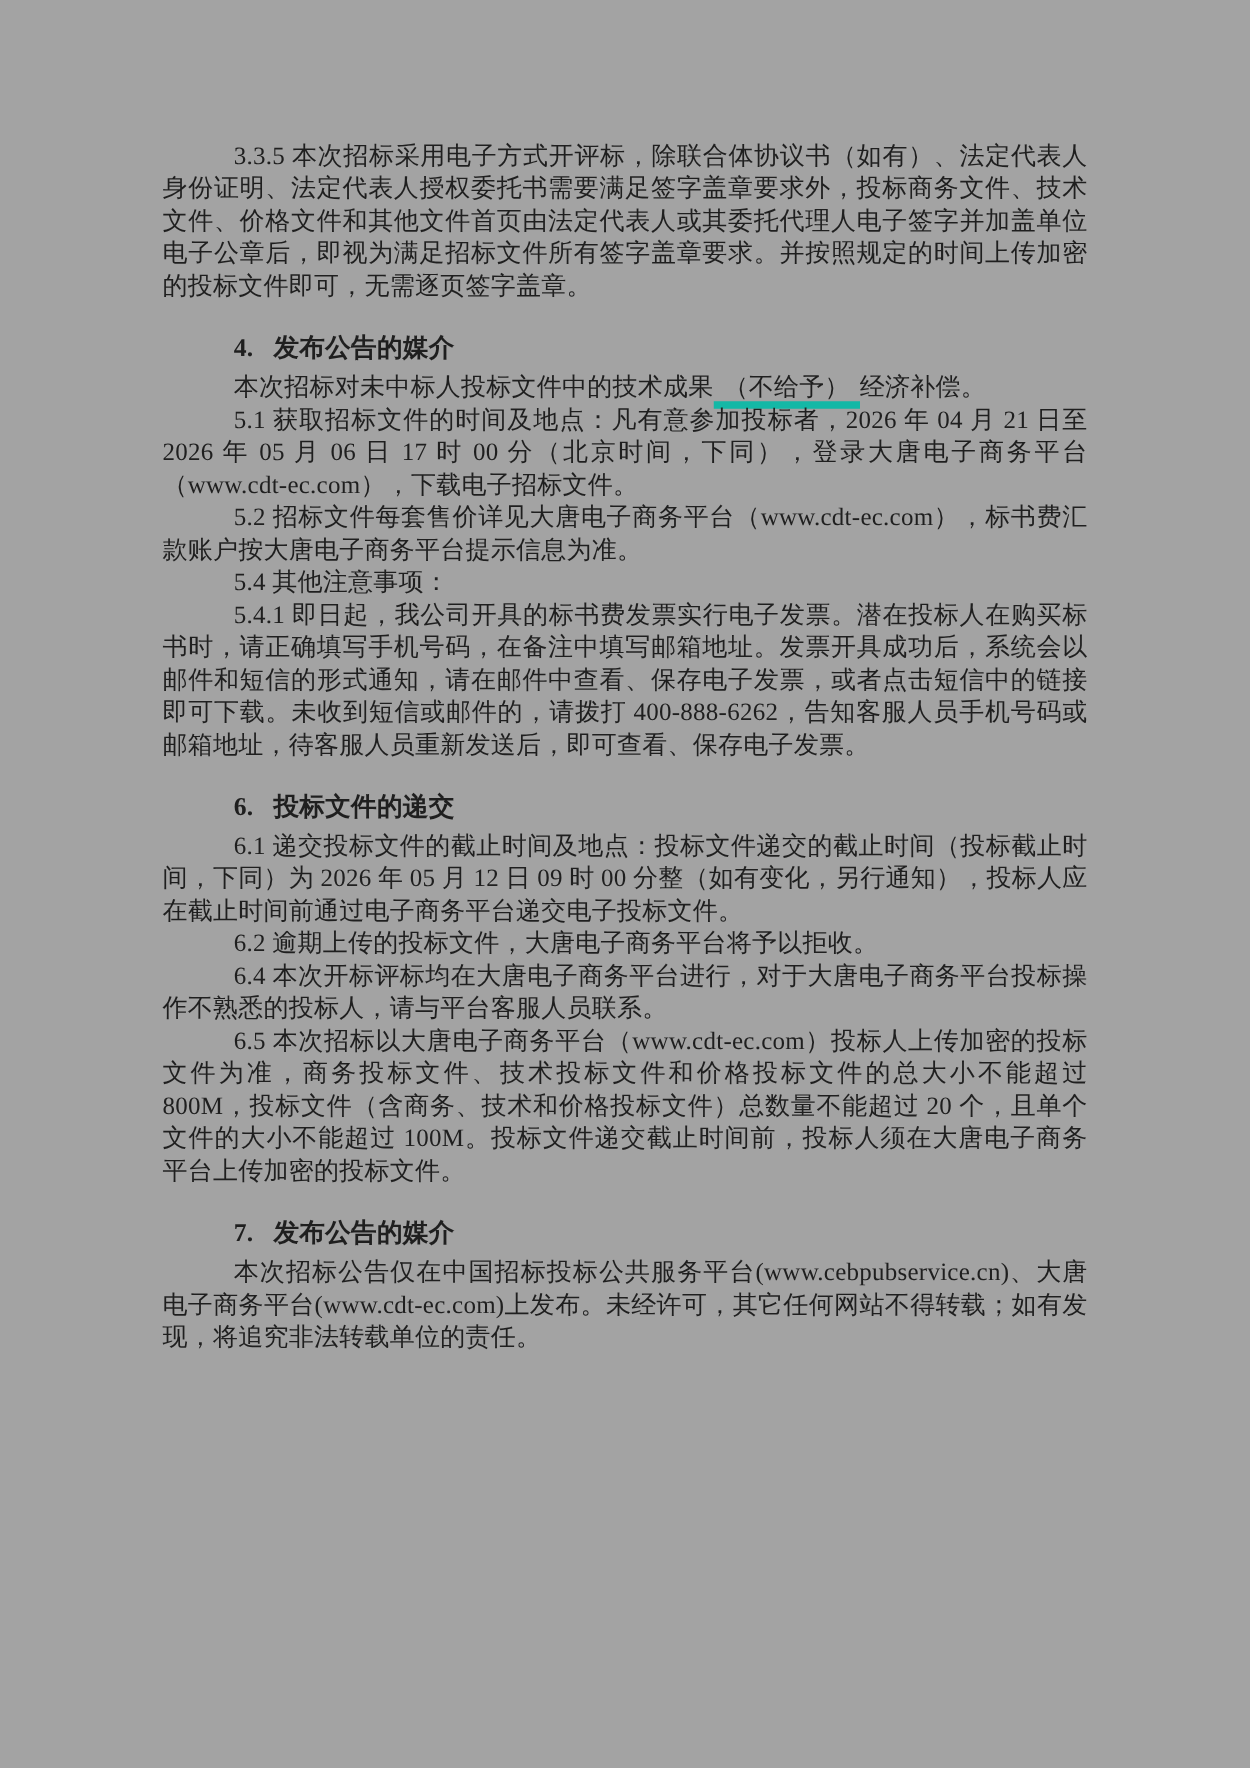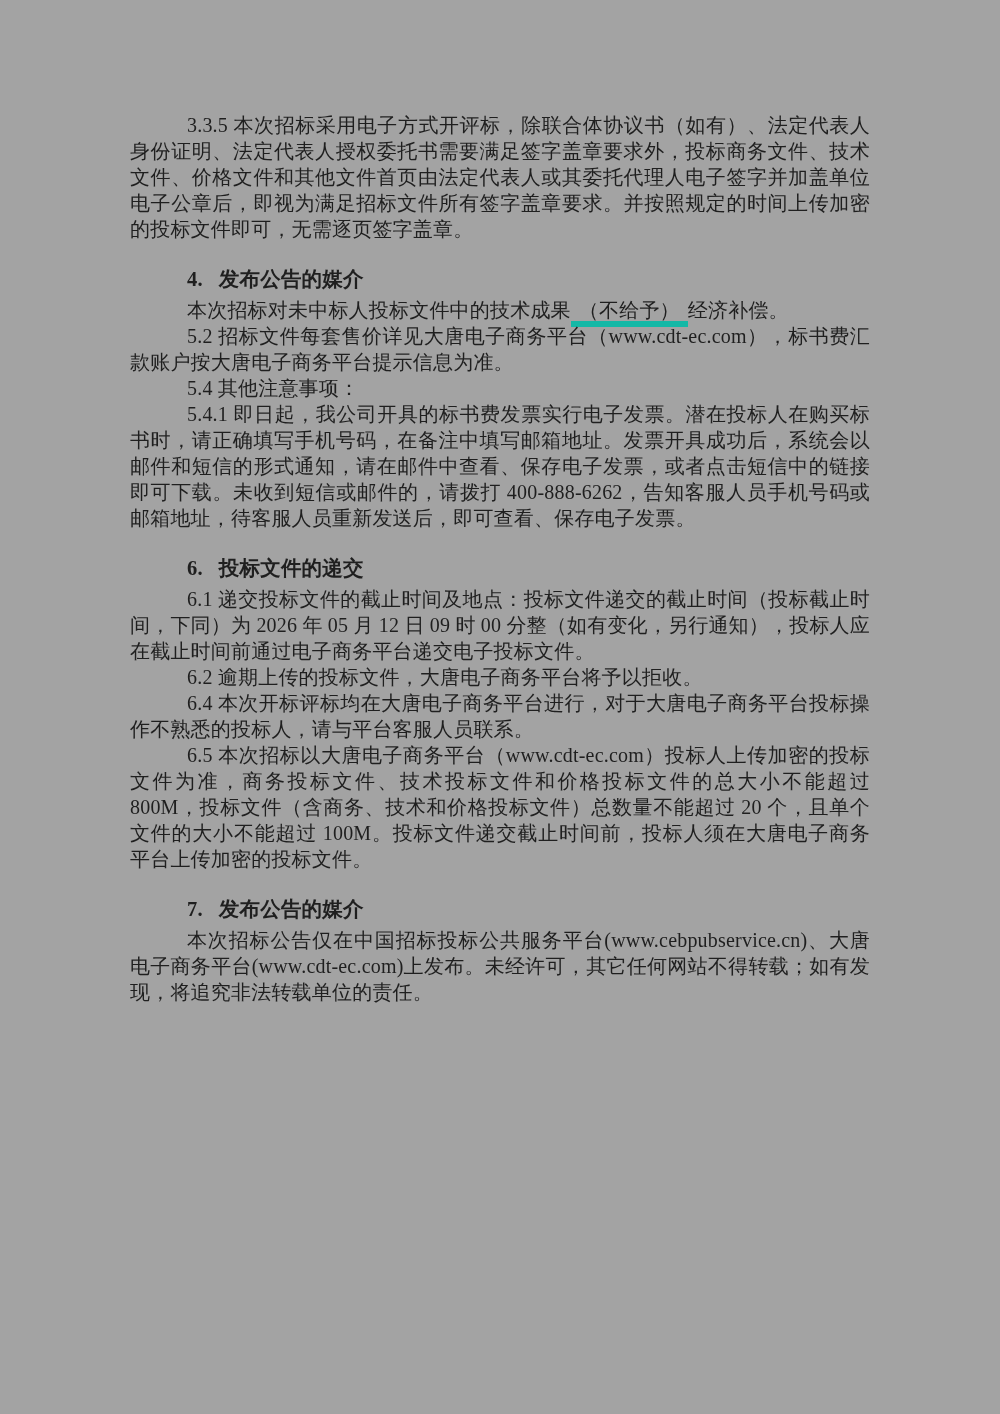--- a/index.html
+++ b/index.html
@@ -55,20 +55,21 @@
 
   <h2 class="sec-heading">
     <span class="hnum">4.</span><span>发布公告的媒介</span>
   </h2>
 
   <p class="body-par">
     <span>本次招标对未中标人投标文件中的技术成果</span><span class="underline-seg">（不给予）</span><span>经济补偿。</span>
   </p>
 
 
+  <p class="body-par">5.1 获取招标文件的时间及地点：凡有意参加投标者，2026 年 04 月 21 日至 2026 年 05 月 06 日 17 时 00 分（北京时间，下同），登录大唐电子商务平台（www.cdt-ec.com），下载电子招标文件。</p>
   <p class="body-par">5.2 招标文件每套售价详见大唐电子商务平台（www.cdt-ec.com），标书费汇款账户按大唐电子商务平台提示信息为准。</p>
   <p class="body-par">5.4 其他注意事项：</p>
   <p class="body-par">5.4.1 即日起，我公司开具的标书费发票实行电子发票。潜在投标人在购买标书时，请正确填写手机号码，在备注中填写邮箱地址。发票开具成功后，系统会以邮件和短信的形式通知，请在邮件中查看、保存电子发票，或者点击短信中的链接即可下载。未收到短信或邮件的，请拨打 400-888-6262，告知客服人员手机号码或邮箱地址，待客服人员重新发送后，即可查看、保存电子发票。</p>
 
   <h2 class="sec-heading">
     <span class="hnum">6.</span><span>投标文件的递交</span>
   </h2>
 
   <p class="body-par">6.1 递交投标文件的截止时间及地点：投标文件递交的截止时间（投标截止时间，下同）为 2026 年 05 月 12 日 09 时 00 分整（如有变化，另行通知），投标人应在截止时间前通过电子商务平台递交电子投标文件。</p>
   <p class="body-par">6.2 逾期上传的投标文件，大唐电子商务平台将予以拒收。</p>

